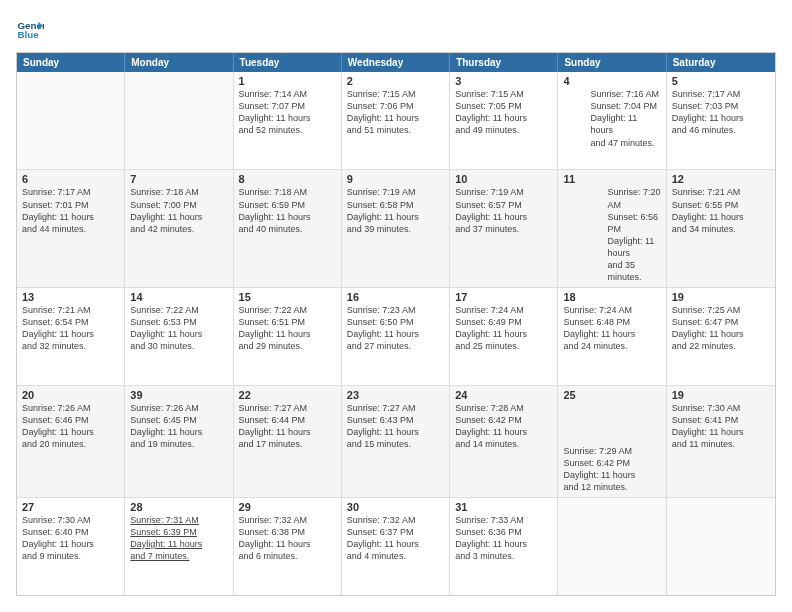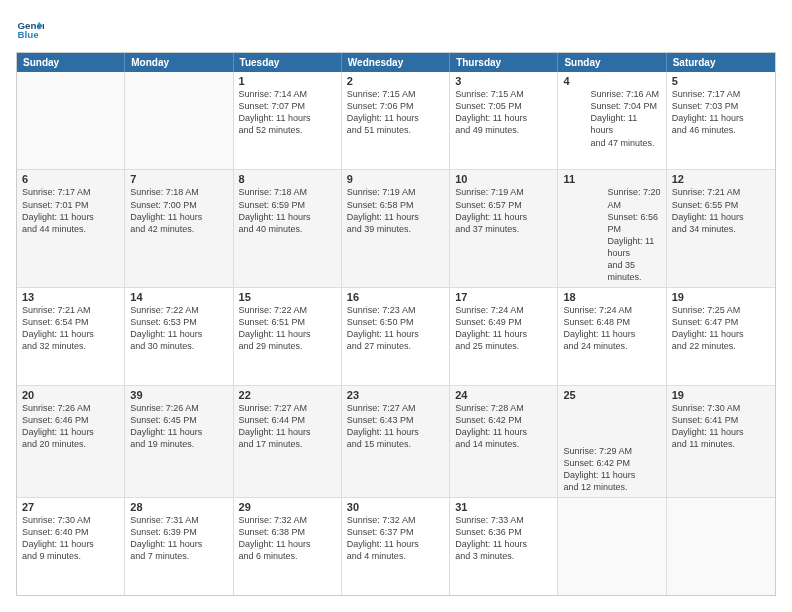--- a/index.html
+++ b/index.html
@@ -324,21 +324,21 @@
         <div class="cal-row">
           <div class="cal-cell">
             <div class="day-num">27</div>
             <div class="cell-text" style="white-space: pre-line;">Sunrise: 7:30 AM
 Sunset: 6:40 PM
 Daylight: 11 hours
 and 9 minutes.</div>
           </div>
           <div class="cal-cell">
             <div class="day-num">28</div>
-            <div class="cell-text" style="white-space: pre-line;">Sunrise: 7:31 AM
+            <div class="cell-text" style="white-space: pre-line; text-decoration: underline;">Sunrise: 7:31 AM
 Sunset: 6:39 PM
 Daylight: 11 hours
 and 7 minutes.</div>
           </div>
           <div class="cal-cell">
             <div class="day-num">29</div>
             <div class="cell-text" style="white-space: pre-line;">Sunrise: 7:32 AM
 Sunset: 6:38 PM
 Daylight: 11 hours
 and 6 minutes.</div>

